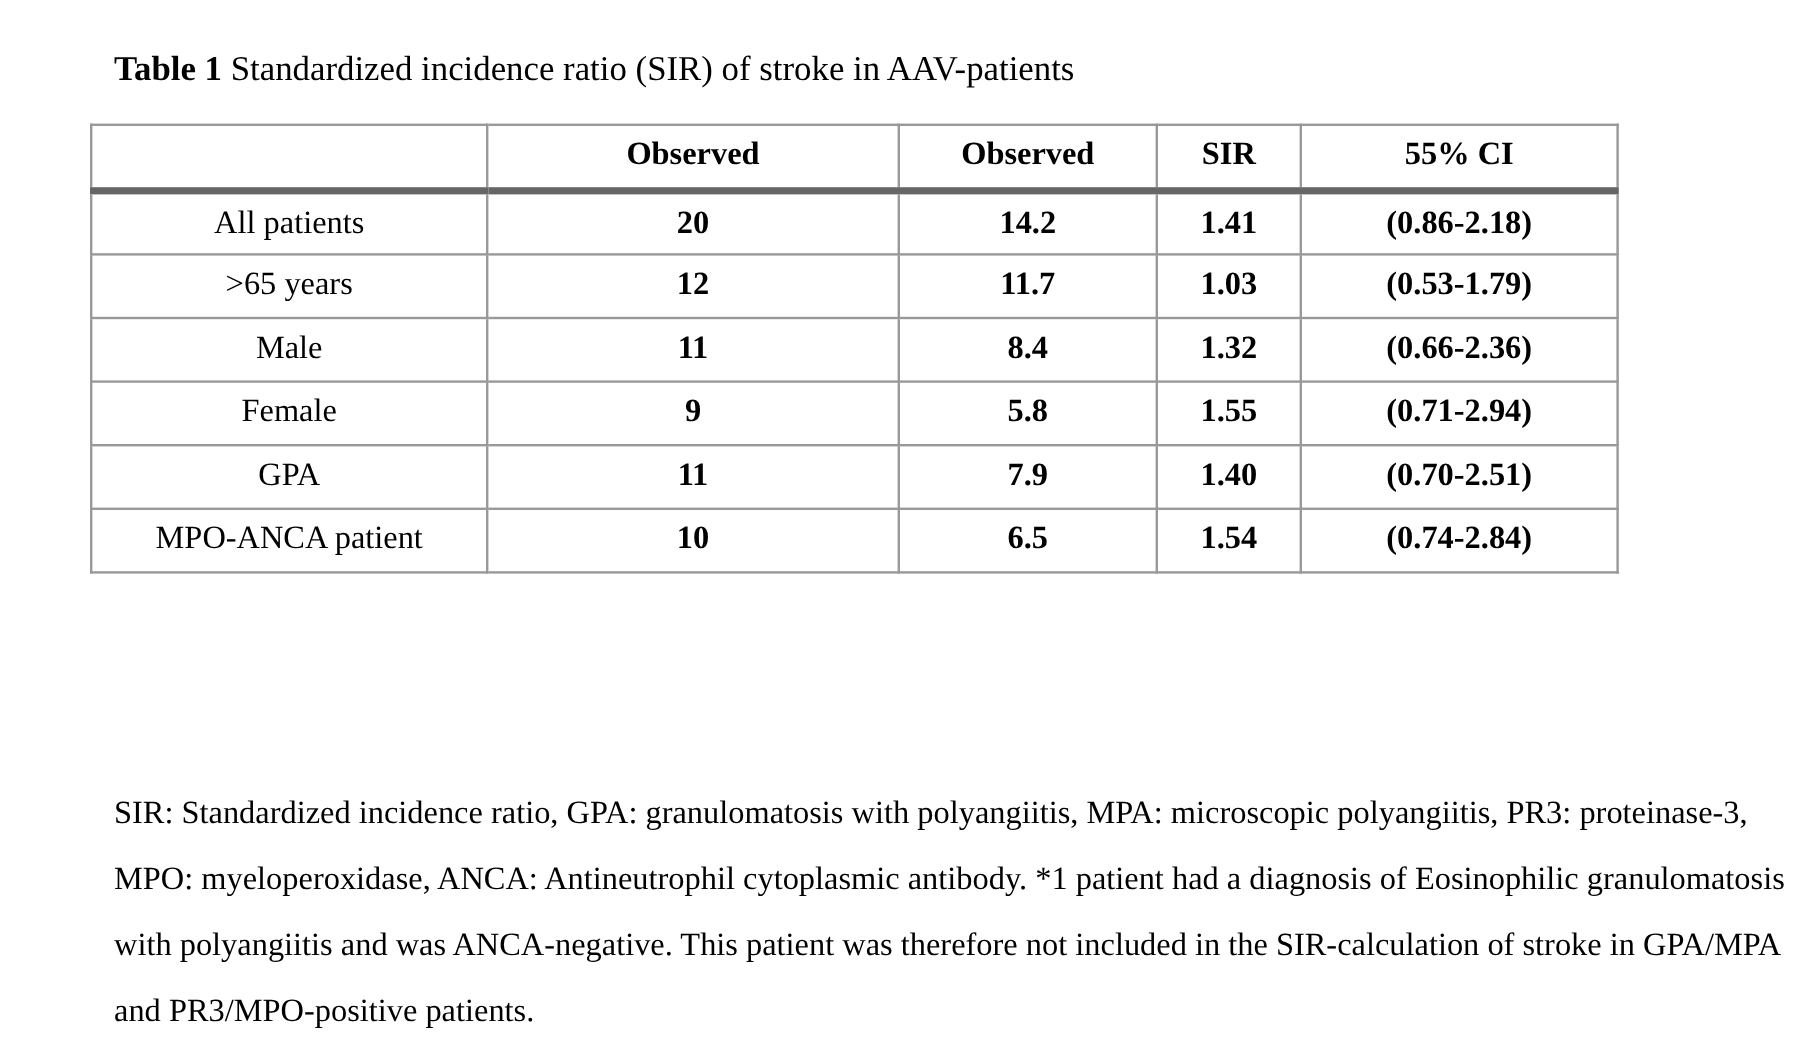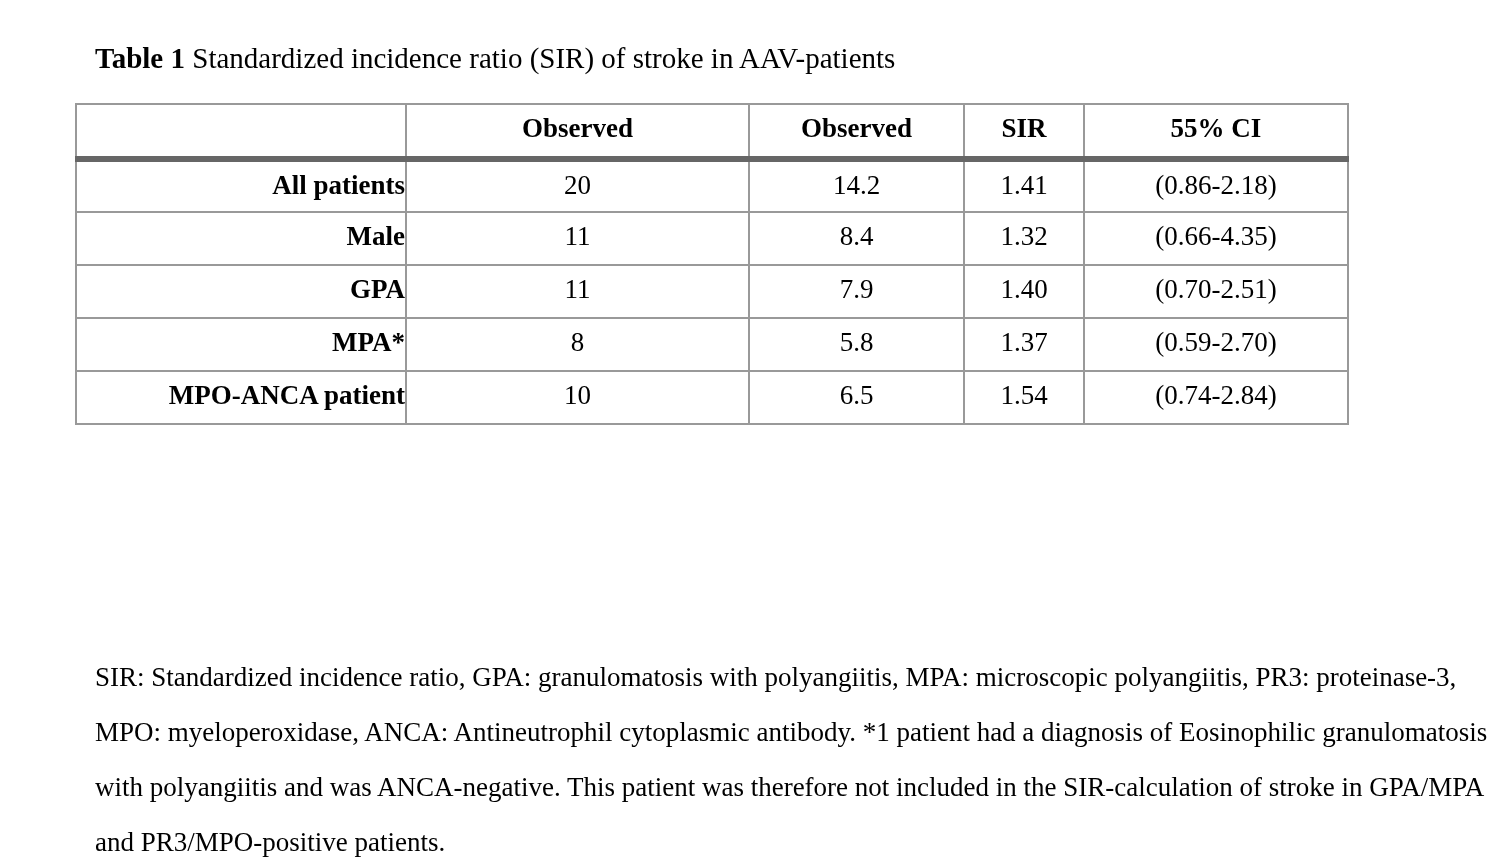--- a/index.html
+++ b/index.html
@@ -35,31 +35,31 @@
     border-collapse: collapse;
     table-layout: fixed;
     font-size: 27px;
   }
   table.sir-table th,
   table.sir-table td {
     border: 2px solid var(--border);
     vertical-align: top;
     padding-top: 8px;
     text-align: center;
-    font-weight: normal;
+    font-weight: bold;
   }
   table.sir-table thead th {
     height: 55px;
     font-weight: bold;
     border-bottom: 6px solid var(--separator);
   }
   table.sir-table tbody tr { height: 53px; }
   table.sir-table tbody th {
-    text-align: right;
-    font-weight: bold;
+    text-align: center;
+    font-weight: normal;
   }
   .footnote {
     position: absolute;
     left: 95px;
     top: 650px;
     width: 1396px;
     font-size: 27px;
     line-height: 55px;
   }
 </style>
@@ -93,39 +93,46 @@
     </thead>
     <tbody>
         <tr>
           <th>All patients</th>
           <td>20</td>
           <td>14.2</td>
           <td>1.41</td>
           <td>(0.86-2.18)</td>
         </tr>
         <tr>
+          <th>&gt;65 years</th>
+          <td>12</td>
+          <td>11.7</td>
+          <td>1.03</td>
+          <td>(0.53-1.79)</td>
+        </tr>
+        <tr>
           <th>Male</th>
           <td>11</td>
           <td>8.4</td>
           <td>1.32</td>
-          <td>(0.66-4.35)</td>
+          <td>(0.66-2.36)</td>
+        </tr>
+        <tr>
+          <th>Female</th>
+          <td>9</td>
+          <td>5.8</td>
+          <td>1.55</td>
+          <td>(0.71-2.94)</td>
         </tr>
         <tr>
           <th>GPA</th>
           <td>11</td>
           <td>7.9</td>
           <td>1.40</td>
           <td>(0.70-2.51)</td>
-        </tr>
-        <tr>
-          <th>MPA*</th>
-          <td>8</td>
-          <td>5.8</td>
-          <td>1.37</td>
-          <td>(0.59-2.70)</td>
         </tr>
         <tr>
           <th>MPO-ANCA patient</th>
           <td>10</td>
           <td>6.5</td>
           <td>1.54</td>
           <td>(0.74-2.84)</td>
         </tr>
       </tbody>
   </table>

